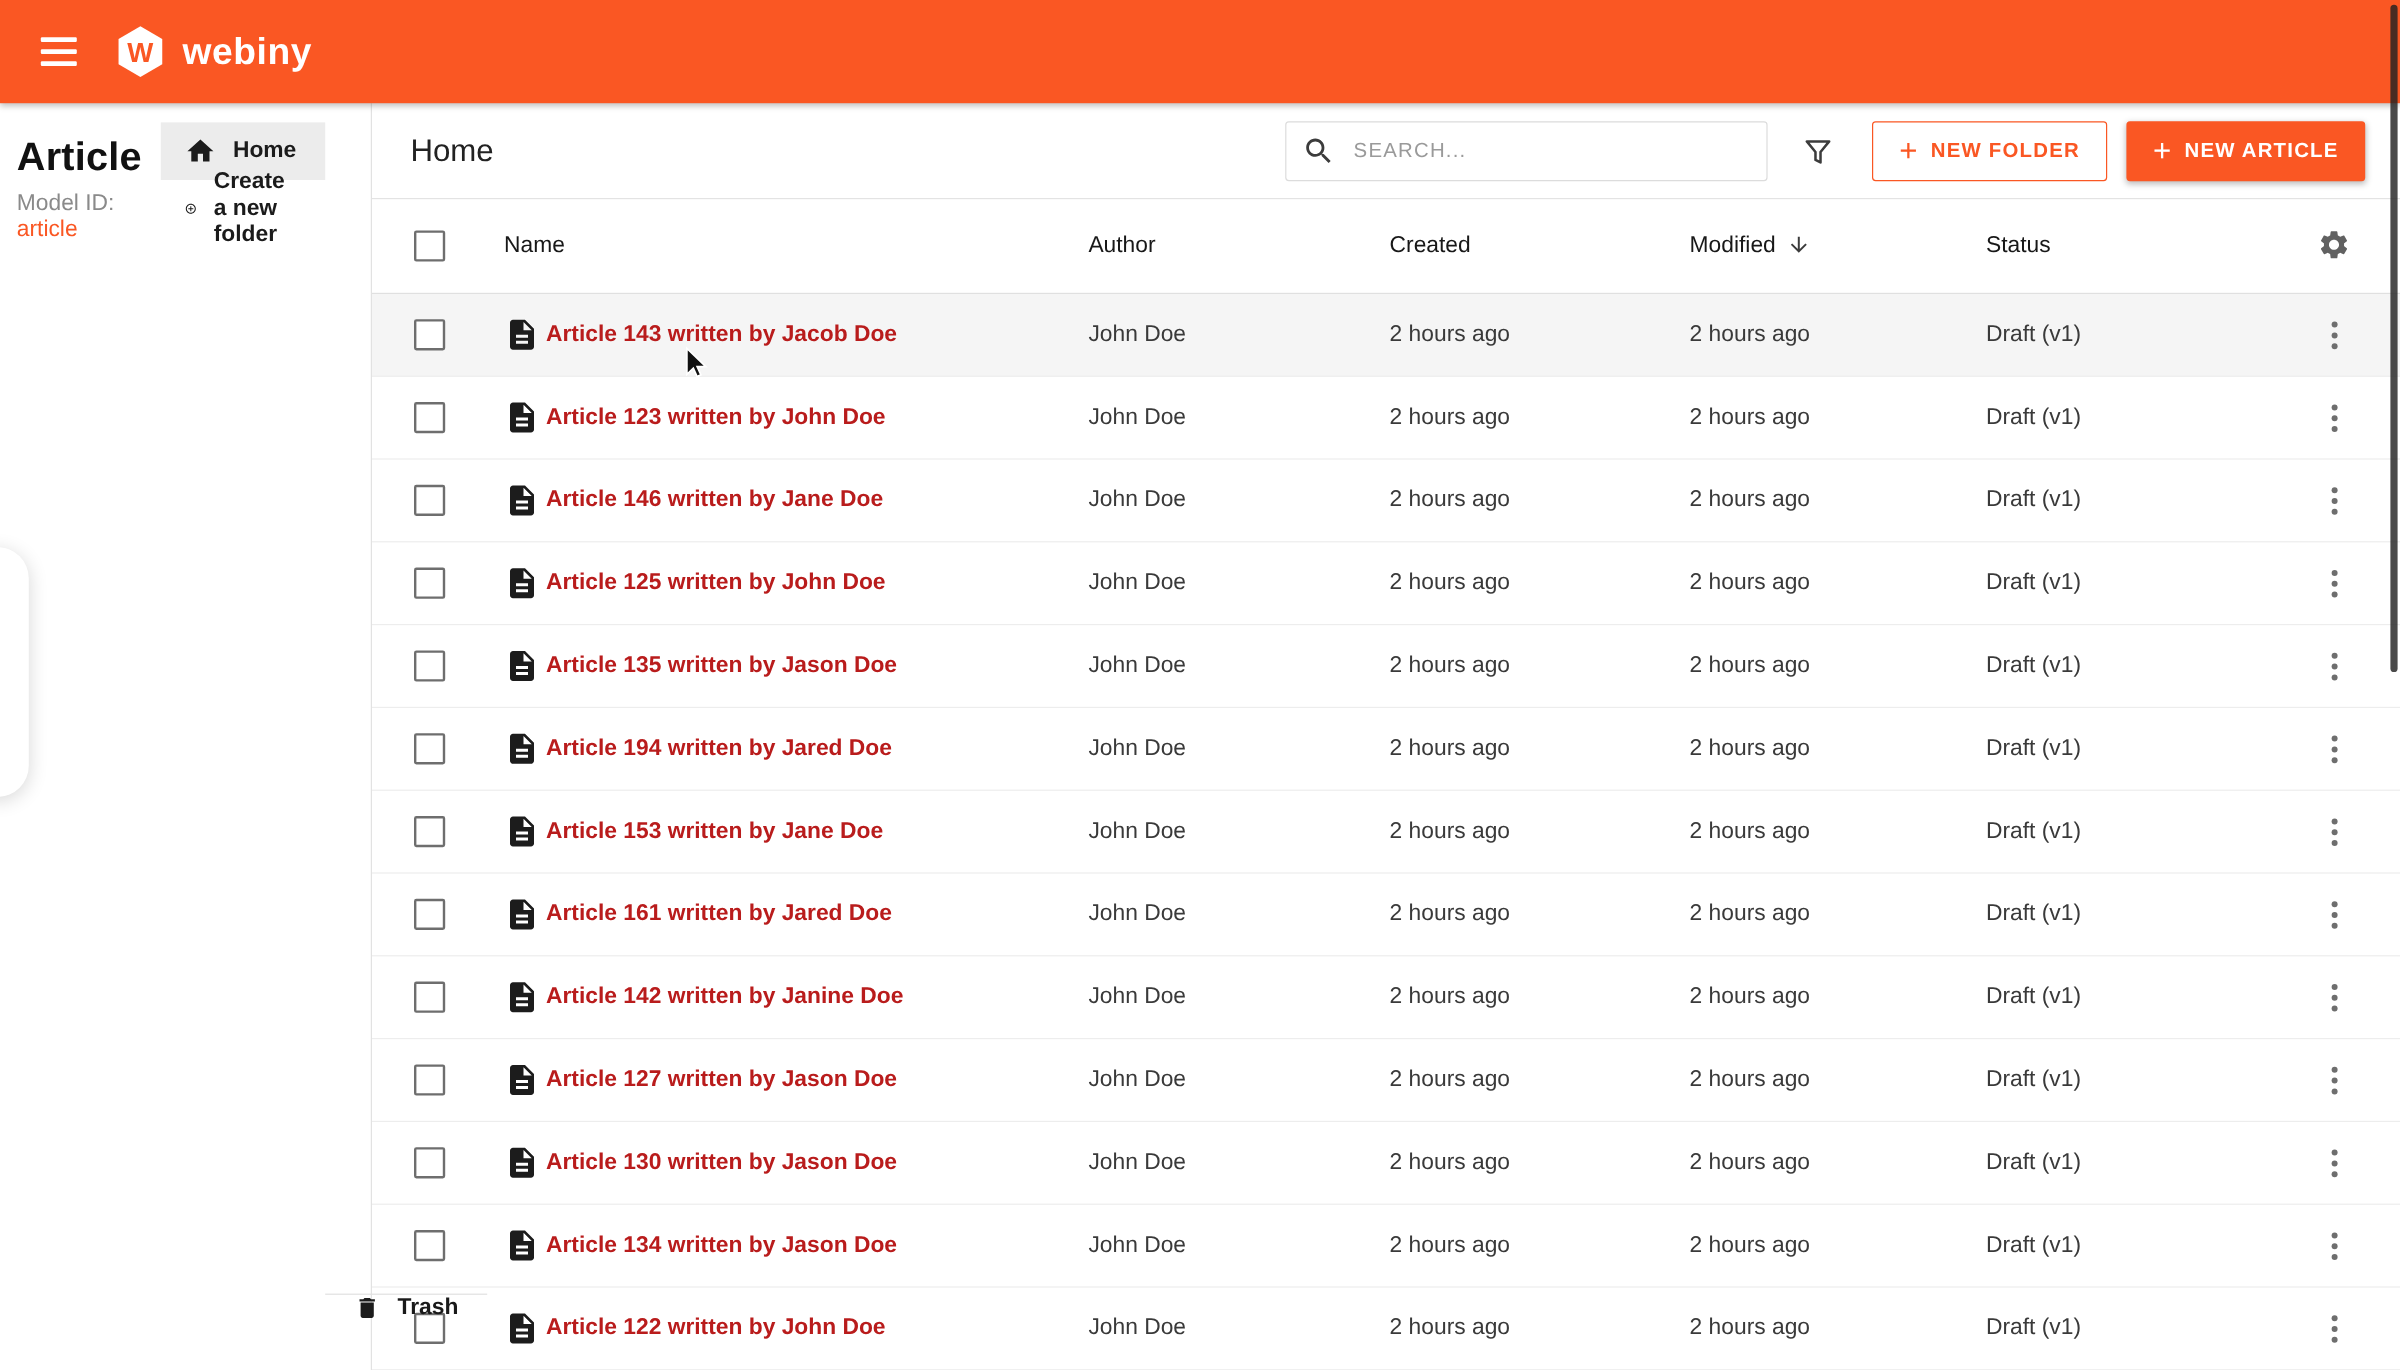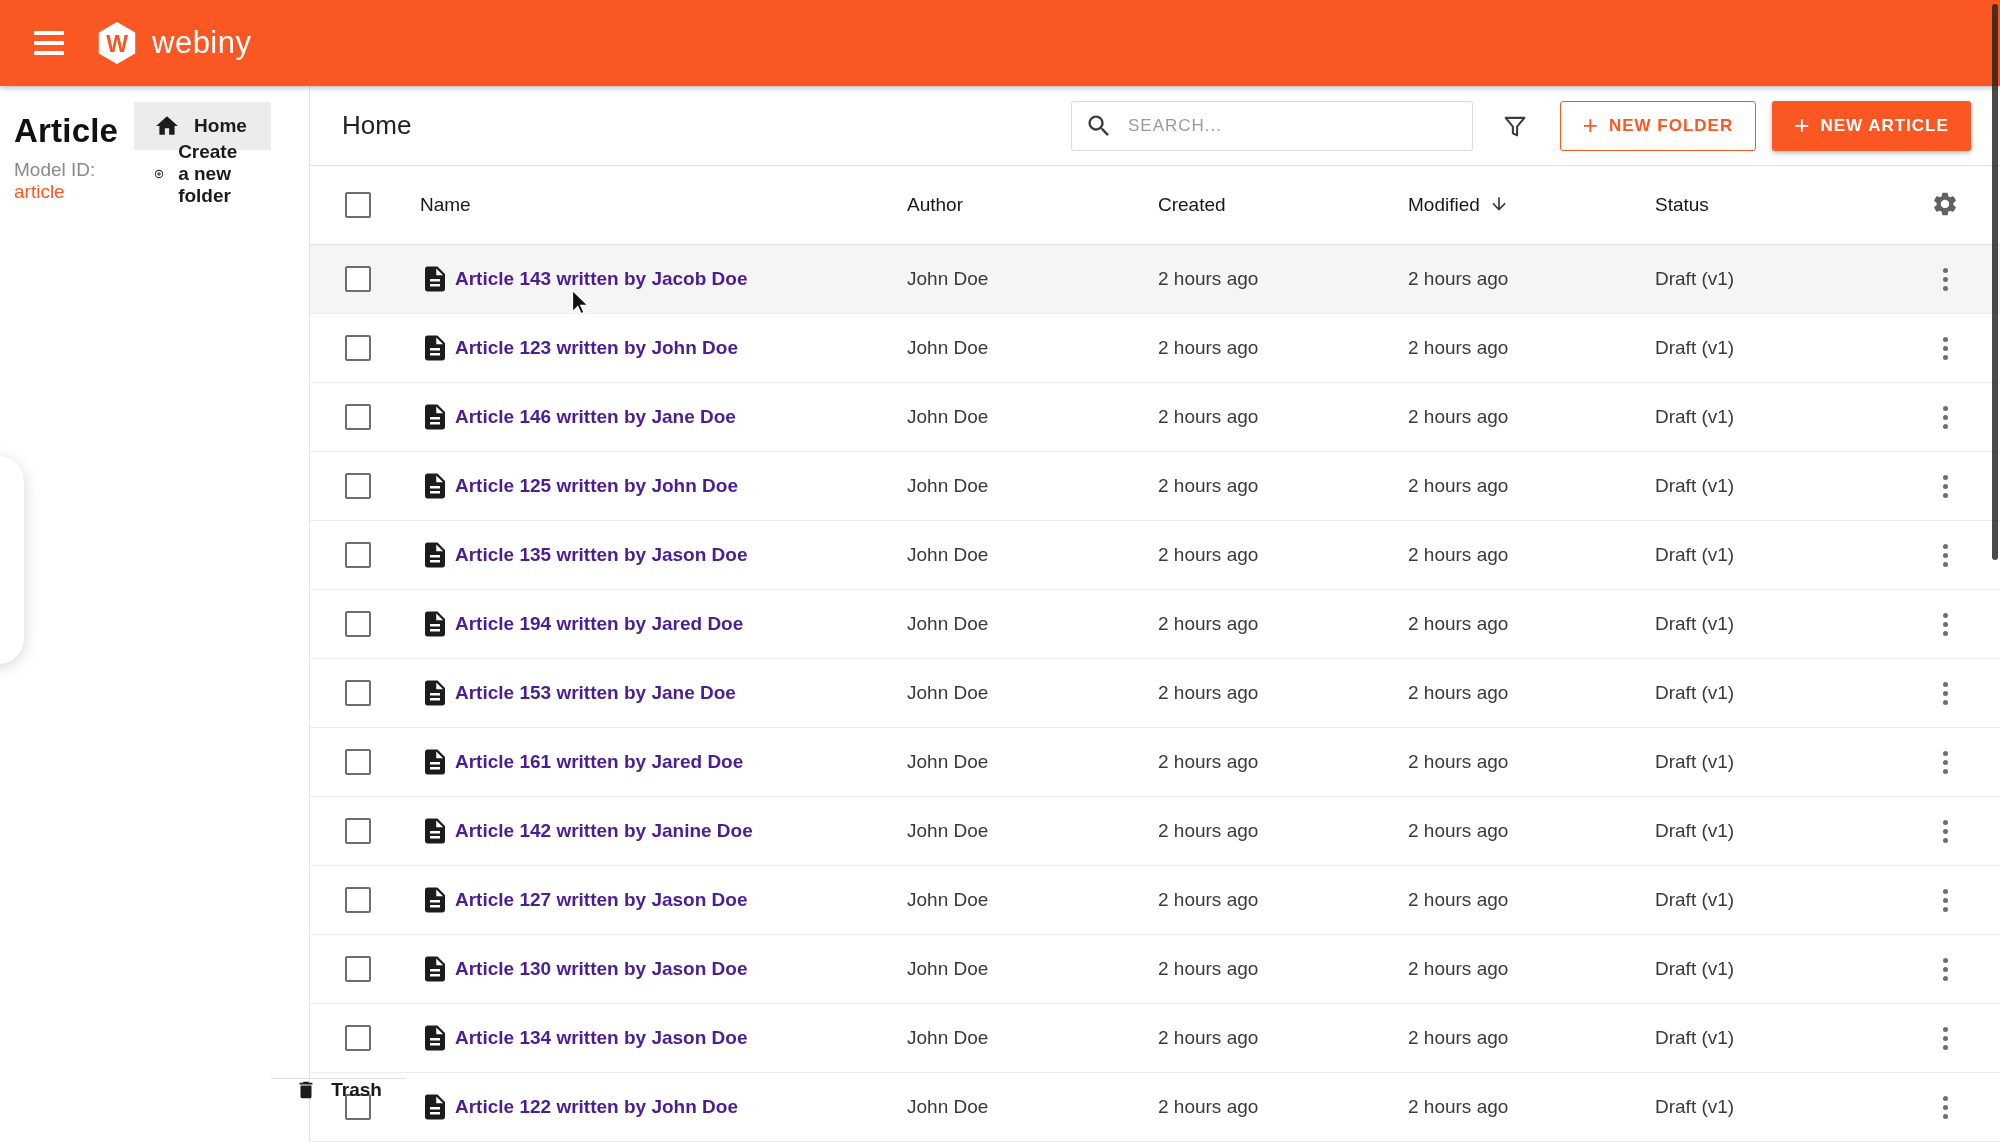--- a/index.html
+++ b/index.html
@@ -17,21 +17,21 @@
   
   .topbar{
     flex:0 0 86px;height:86px;background:var(--accent);
     display:flex;align-items:center;justify-content:space-between;
     padding:0 26px;box-shadow:0 2px 5px rgba(0,0,0,.25);position:relative;z-index:10;
   }
   .topbar-left{display:flex;align-items:center}
   .hamburger{background:none;border:none;display:flex;flex-direction:column;gap:6px;padding:8px;cursor:pointer}
   .hamburger span{width:30px;height:4px;background:#fff;border-radius:1px}
   .logo{display:flex;align-items:center;gap:12px;margin-left:22px;cursor:pointer}
-  .brand{color:#fff;font-size:31px;font-weight:400;letter-spacing:.5px}
+  .brand{color:#fff;font-size:31px;font-weight:700;letter-spacing:.5px}
   .topbar-right{display:flex;align-items:center;gap:36px}
   .tenant{display:flex;align-items:center;gap:12px;color:#fff;font-size:18px;font-weight:700;letter-spacing:.6px;cursor:pointer}
   .avatar{width:52px;height:52px;border-radius:50%;background:#fff;display:flex;align-items:center;justify-content:center;cursor:pointer}
   .avatar-inner{width:46px;height:46px;border-radius:50%;background:var(--avatar-bg);display:flex;align-items:center;justify-content:center}
 
   
   .body-wrap{flex:1;display:flex;min-height:0}
 
   
   .sidebar{flex:0 0 310px;width:310px;border-right:1px solid #e2e2e2;background:#fff;display:flex;flex-direction:row;position:relative;z-index:6}
@@ -64,21 +64,21 @@
   .btn-solid{margin-left:16px;width:199px;background:var(--accent);color:#fff;border:none;box-shadow:0 2px 5px rgba(0,0,0,.28)}
 
   
   .grid{display:grid;grid-template-columns:75px 35px 452px 251px 250px 247px 255px 1fr;
         align-items:center;padding-left:35px;padding-right:20px}
   .thead{height:83px;border-bottom:1px solid #e0e0e0;font-size:19px;font-weight:400;color:#181818}
   .th-name{grid-column:2 / span 2}
   .th-mod{display:flex;align-items:flex-start;gap:9px;cursor:pointer}
   .trow{height:69px;border-bottom:1px solid #ededed;font-size:19px;color:#3a3a3a}
   .trow.hovered{background:#f5f5f5}
-  .trow .name{font-weight:700;color:#4c1d95;padding-right:16px;white-space:nowrap;overflow:hidden;text-overflow:ellipsis;cursor:pointer}
+  .trow .name{font-weight:700;color:#b91c1c;padding-right:16px;white-space:nowrap;overflow:hidden;text-overflow:ellipsis;cursor:pointer}
   .checkbox{width:26px;height:26px;border:2px solid #6e6e6e;border-radius:2px;background:#fff;display:inline-block;cursor:pointer}
   .cell{display:flex;align-items:center}
   .actions{justify-content:center}
   .kebab{display:flex;flex-direction:column;gap:4px;padding:6px;cursor:pointer}
   .kebab i{width:5px;height:5px;border-radius:50%;background:#6e6e6e}
   .gear-cell{display:flex;justify-content:center}
   .gear-btn{background:none;border:none;padding:4px;cursor:pointer}
 
   
   .scroll-thumb{position:absolute;right:2px;top:4px;width:6px;height:556px;background:rgba(34,34,34,.82);border-radius:3px;z-index:50}

